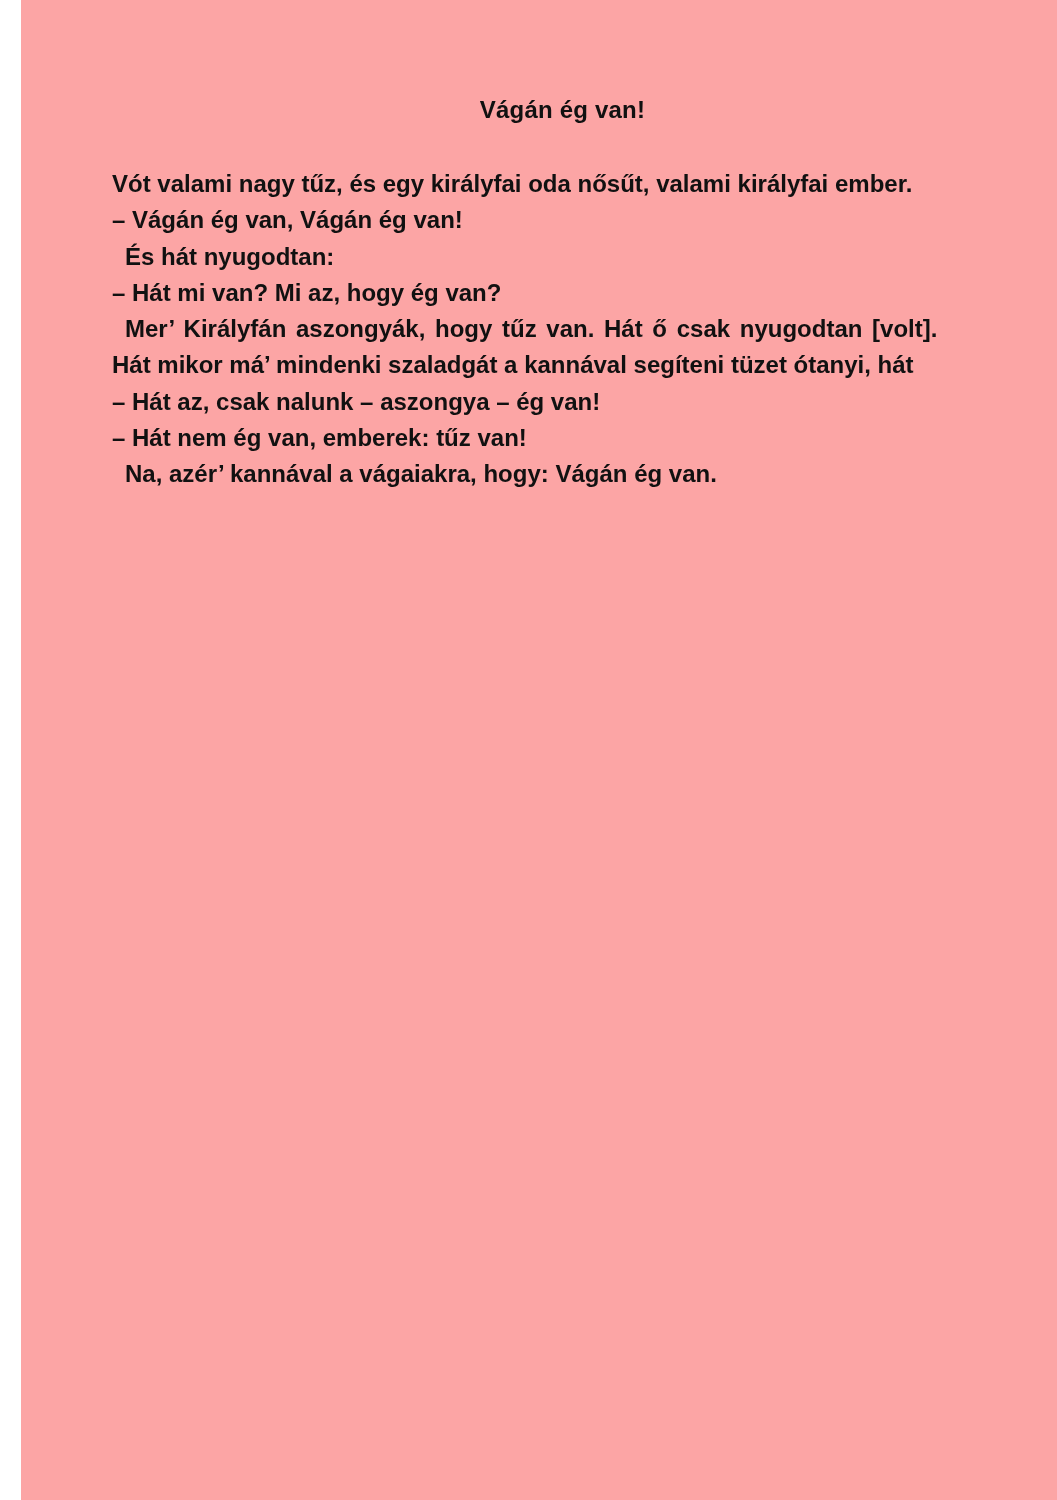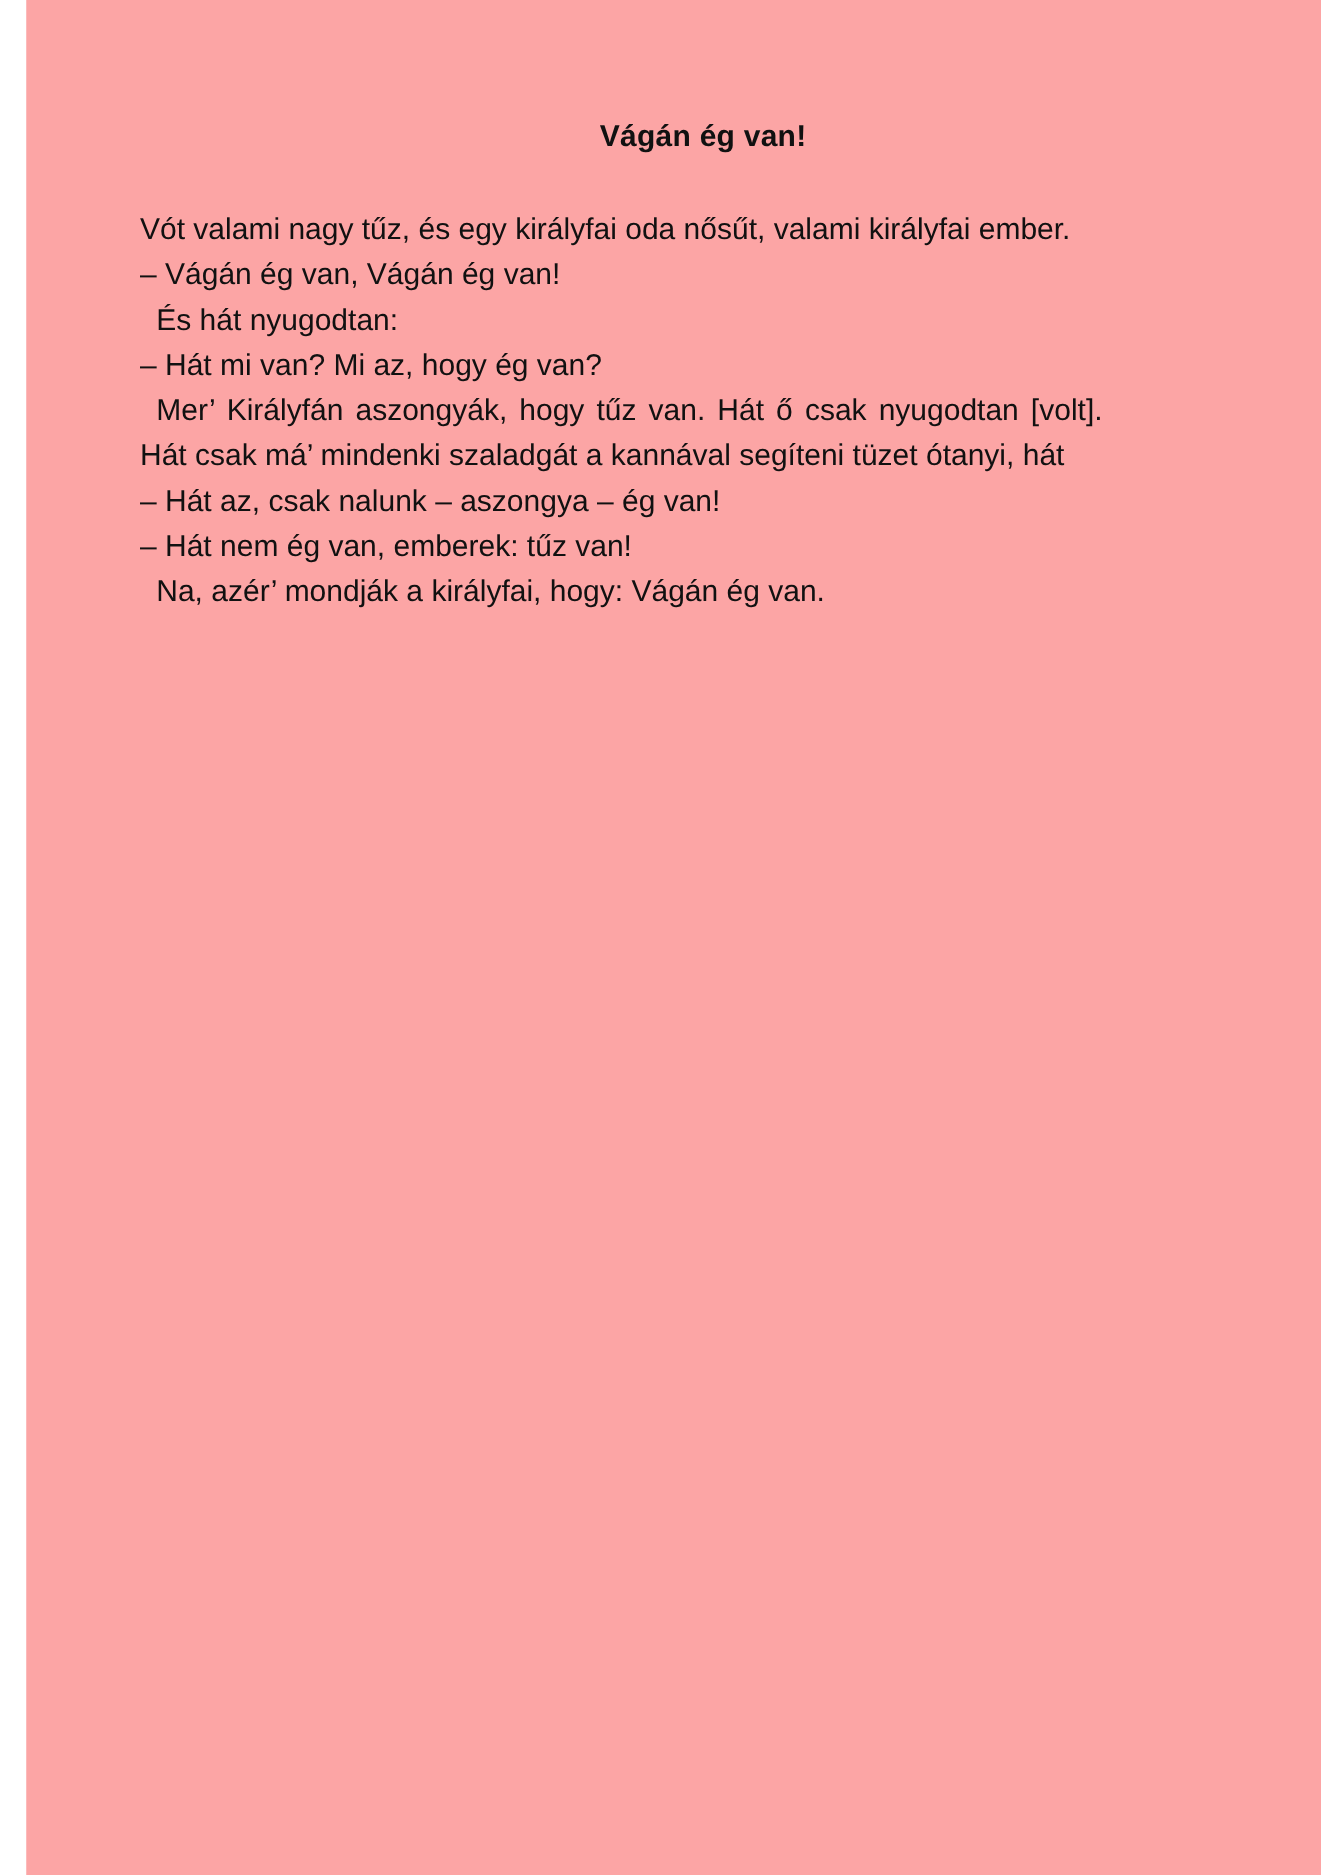--- a/index.html
+++ b/index.html
@@ -41,38 +41,39 @@
       position: absolute;
       left: 91px;
       top: 166px;
       width: 880px;
       font-size: 24px;
       line-height: 36.3px;
     }
     .line {
       display: block;
       white-space: pre;
+      font-weight: bold;
     }
     .line.indent {
       padding-left: 13px;
     }
     .line.justify-wide {
       word-spacing: 3px;
     }
   </style>
 </head>
 <body>
 
 <div class="page">
   <div class="title">Vágán ég van!</div>
 
   <div class="body-text">
     <span class="line">Vót valami nagy tűz, és egy királyfai oda nősűt, valami királyfai ember.</span>
     <span class="line">– Vágán ég van, Vágán ég van!</span>
     <span class="line indent">És hát nyugodtan:</span>
     <span class="line">– Hát mi van? Mi az, hogy ég van?</span>
     <span class="line indent justify-wide">Mer’ Királyfán aszongyák, hogy tűz van. Hát ő csak nyugodtan [volt].</span>
-    <span class="line">Hát csak má’ mindenki szaladgát a kannával segíteni tüzet ótanyi, hát</span>
+    <span class="line">Hát mikor má’ mindenki szaladgát a kannával segíteni tüzet ótanyi, hát</span>
     <span class="line">– Hát az, csak nalunk – aszongya – ég van!</span>
     <span class="line">– Hát nem ég van, emberek: tűz van!</span>
-    <span class="line indent">Na, azér’ mondják a királyfai, hogy: Vágán ég van.</span>
+    <span class="line indent">Na, azér’ kannával a vágaiakra, hogy: Vágán ég van.</span>
   </div>
 </div>
 
 </body></html>

